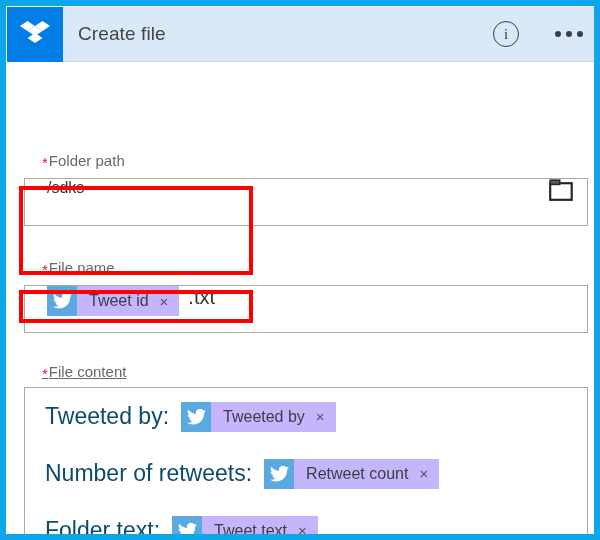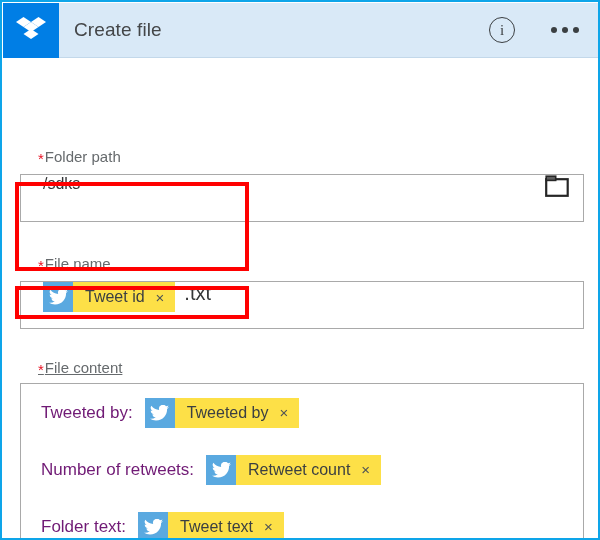--- a/index.html
+++ b/index.html
@@ -10,21 +10,21 @@
   body {
     font-family: "Liberation Sans", sans-serif;
     -webkit-font-smoothing: antialiased;
   }
 
   #card {
     position: relative;
     width: 600px;
     height: 540px;
     box-sizing: border-box;
-    border: 2px solid #0ea5e9;
+    border: 6px solid #0ea5e9;
     background: #ffffff;
     overflow: hidden;
   }
 
   
   .header {
     position: absolute;
     left: 1px;
     top: 1px;
     width: 598px;
@@ -159,31 +159,31 @@
     padding: 0;
   }
   .fc-row {
     display: flex;
     align-items: center;
     height: 57px;
     padding-left: 20px;
     box-sizing: border-box;
   }
   .fc-row-label {
-    font-size: 17px;
-    color: #701a75;
+    font-size: 23px;
+    color: #0c4a6e;
     white-space: nowrap;
     margin-right: 12px;
   }
 
   
   .token {
     display: inline-flex;
     align-items: center;
-    background: #fde047;
+    background: #c4b5fd;
     height: 30px;
     cursor: pointer;
     user-select: none;
   }
   .token .tw-icon {
     width: 30px;
     height: 30px;
     background: #5aa9e0;
     display: flex;
     align-items: center;

